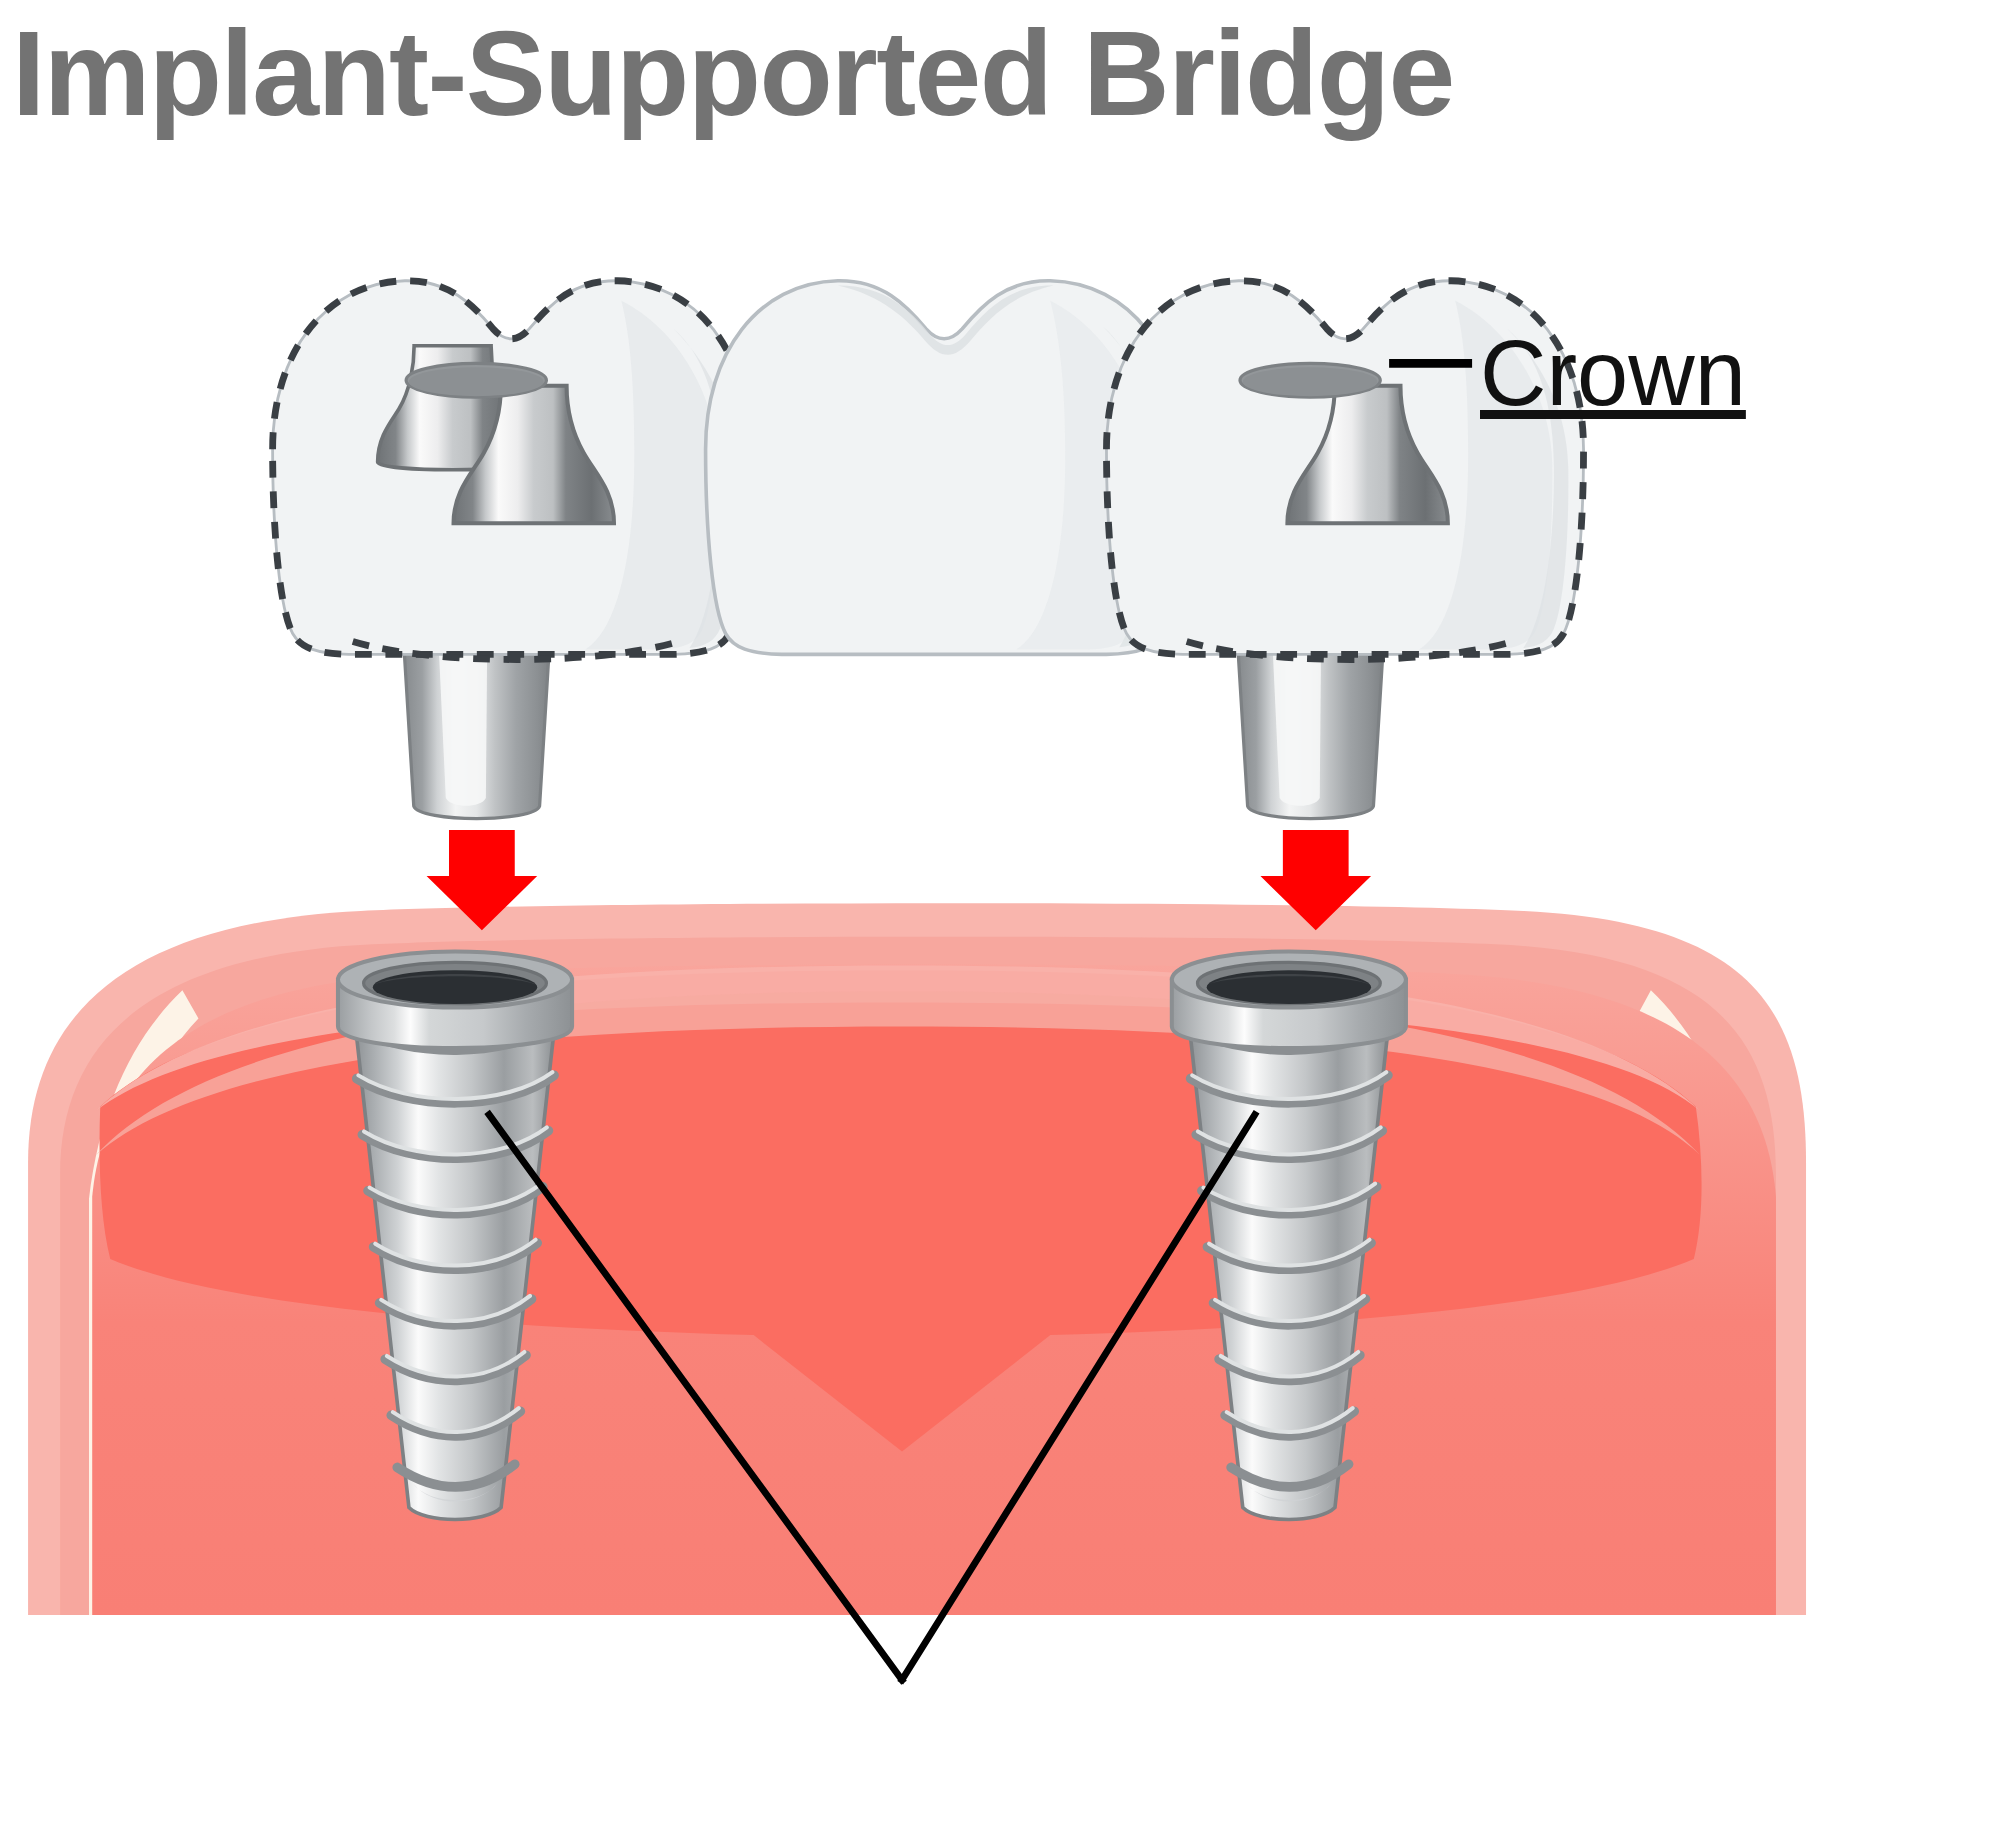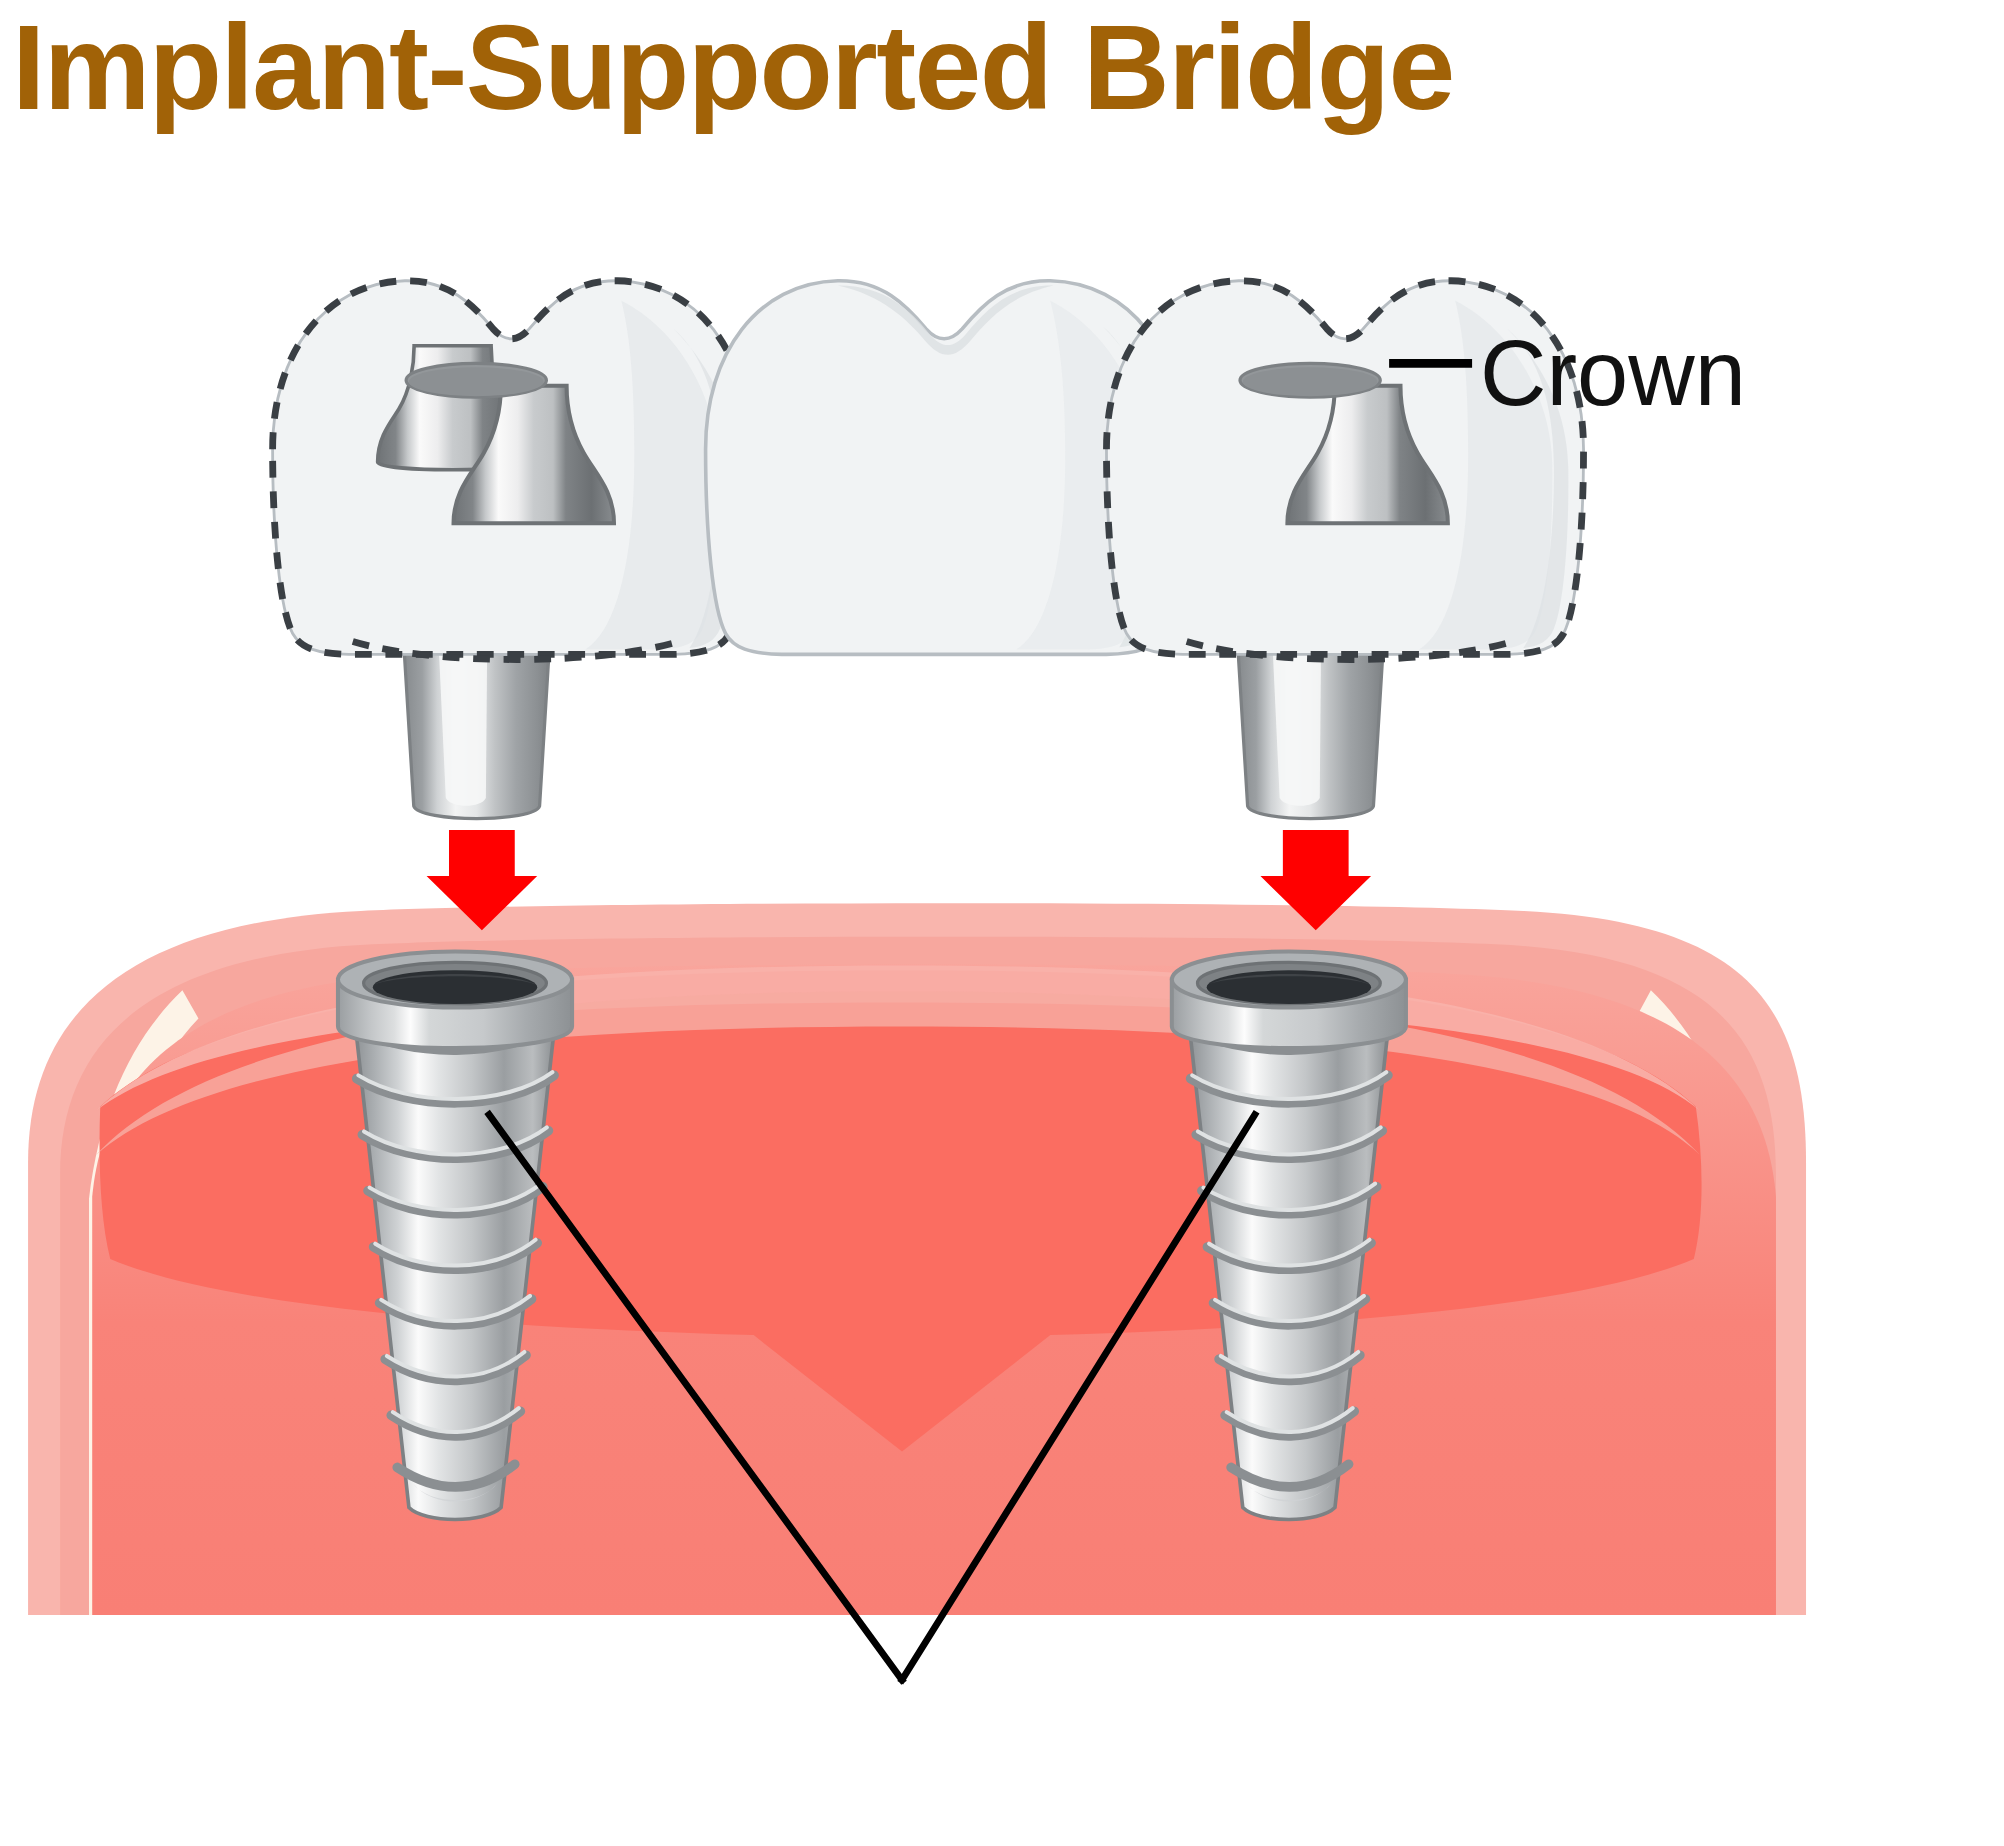--- a/index.html
+++ b/index.html
@@ -1,27 +1,27 @@
 <!DOCTYPE html>
 <html style="font-size:6.4px"><head>
 <meta charset="utf-8">
 <style>
   html,body{margin:0;padding:0;background:#ffffff;}
   body{font-family:"Liberation Sans",sans-serif;}
   #stage{position:relative;width:2057px;height:1846px;background:#ffffff;overflow:hidden;}
   #title{
-    position:absolute;left:12px;top:7px;
+    position:absolute;left:12px;top:13px;
     font-family:"Liberation Sans",sans-serif;
     font-weight:bold;font-size:120px;line-height:1.0;
-    color:#a16207;letter-spacing:-1.6px;white-space:nowrap;
+    color:#737373;letter-spacing:-1.6px;white-space:nowrap;
   }
   .lbl{
     position:absolute;
     font-family:"Liberation Sans",sans-serif;
-    font-weight:normal;color:#111111;white-space:nowrap;
+    font-weight:normal;color:#111111;white-space:nowrap;text-decoration:underline;
   }
   #crown-label{left:1480px;top:321px;font-size:92px;}
   #implants-label{left:535px;top:1698px;font-size:92px;}
   svg#art{position:absolute;left:0;top:0;width:2057px;height:1846px;}
 </style>
 </head>
 <body>
 
 <div id="stage">
 

